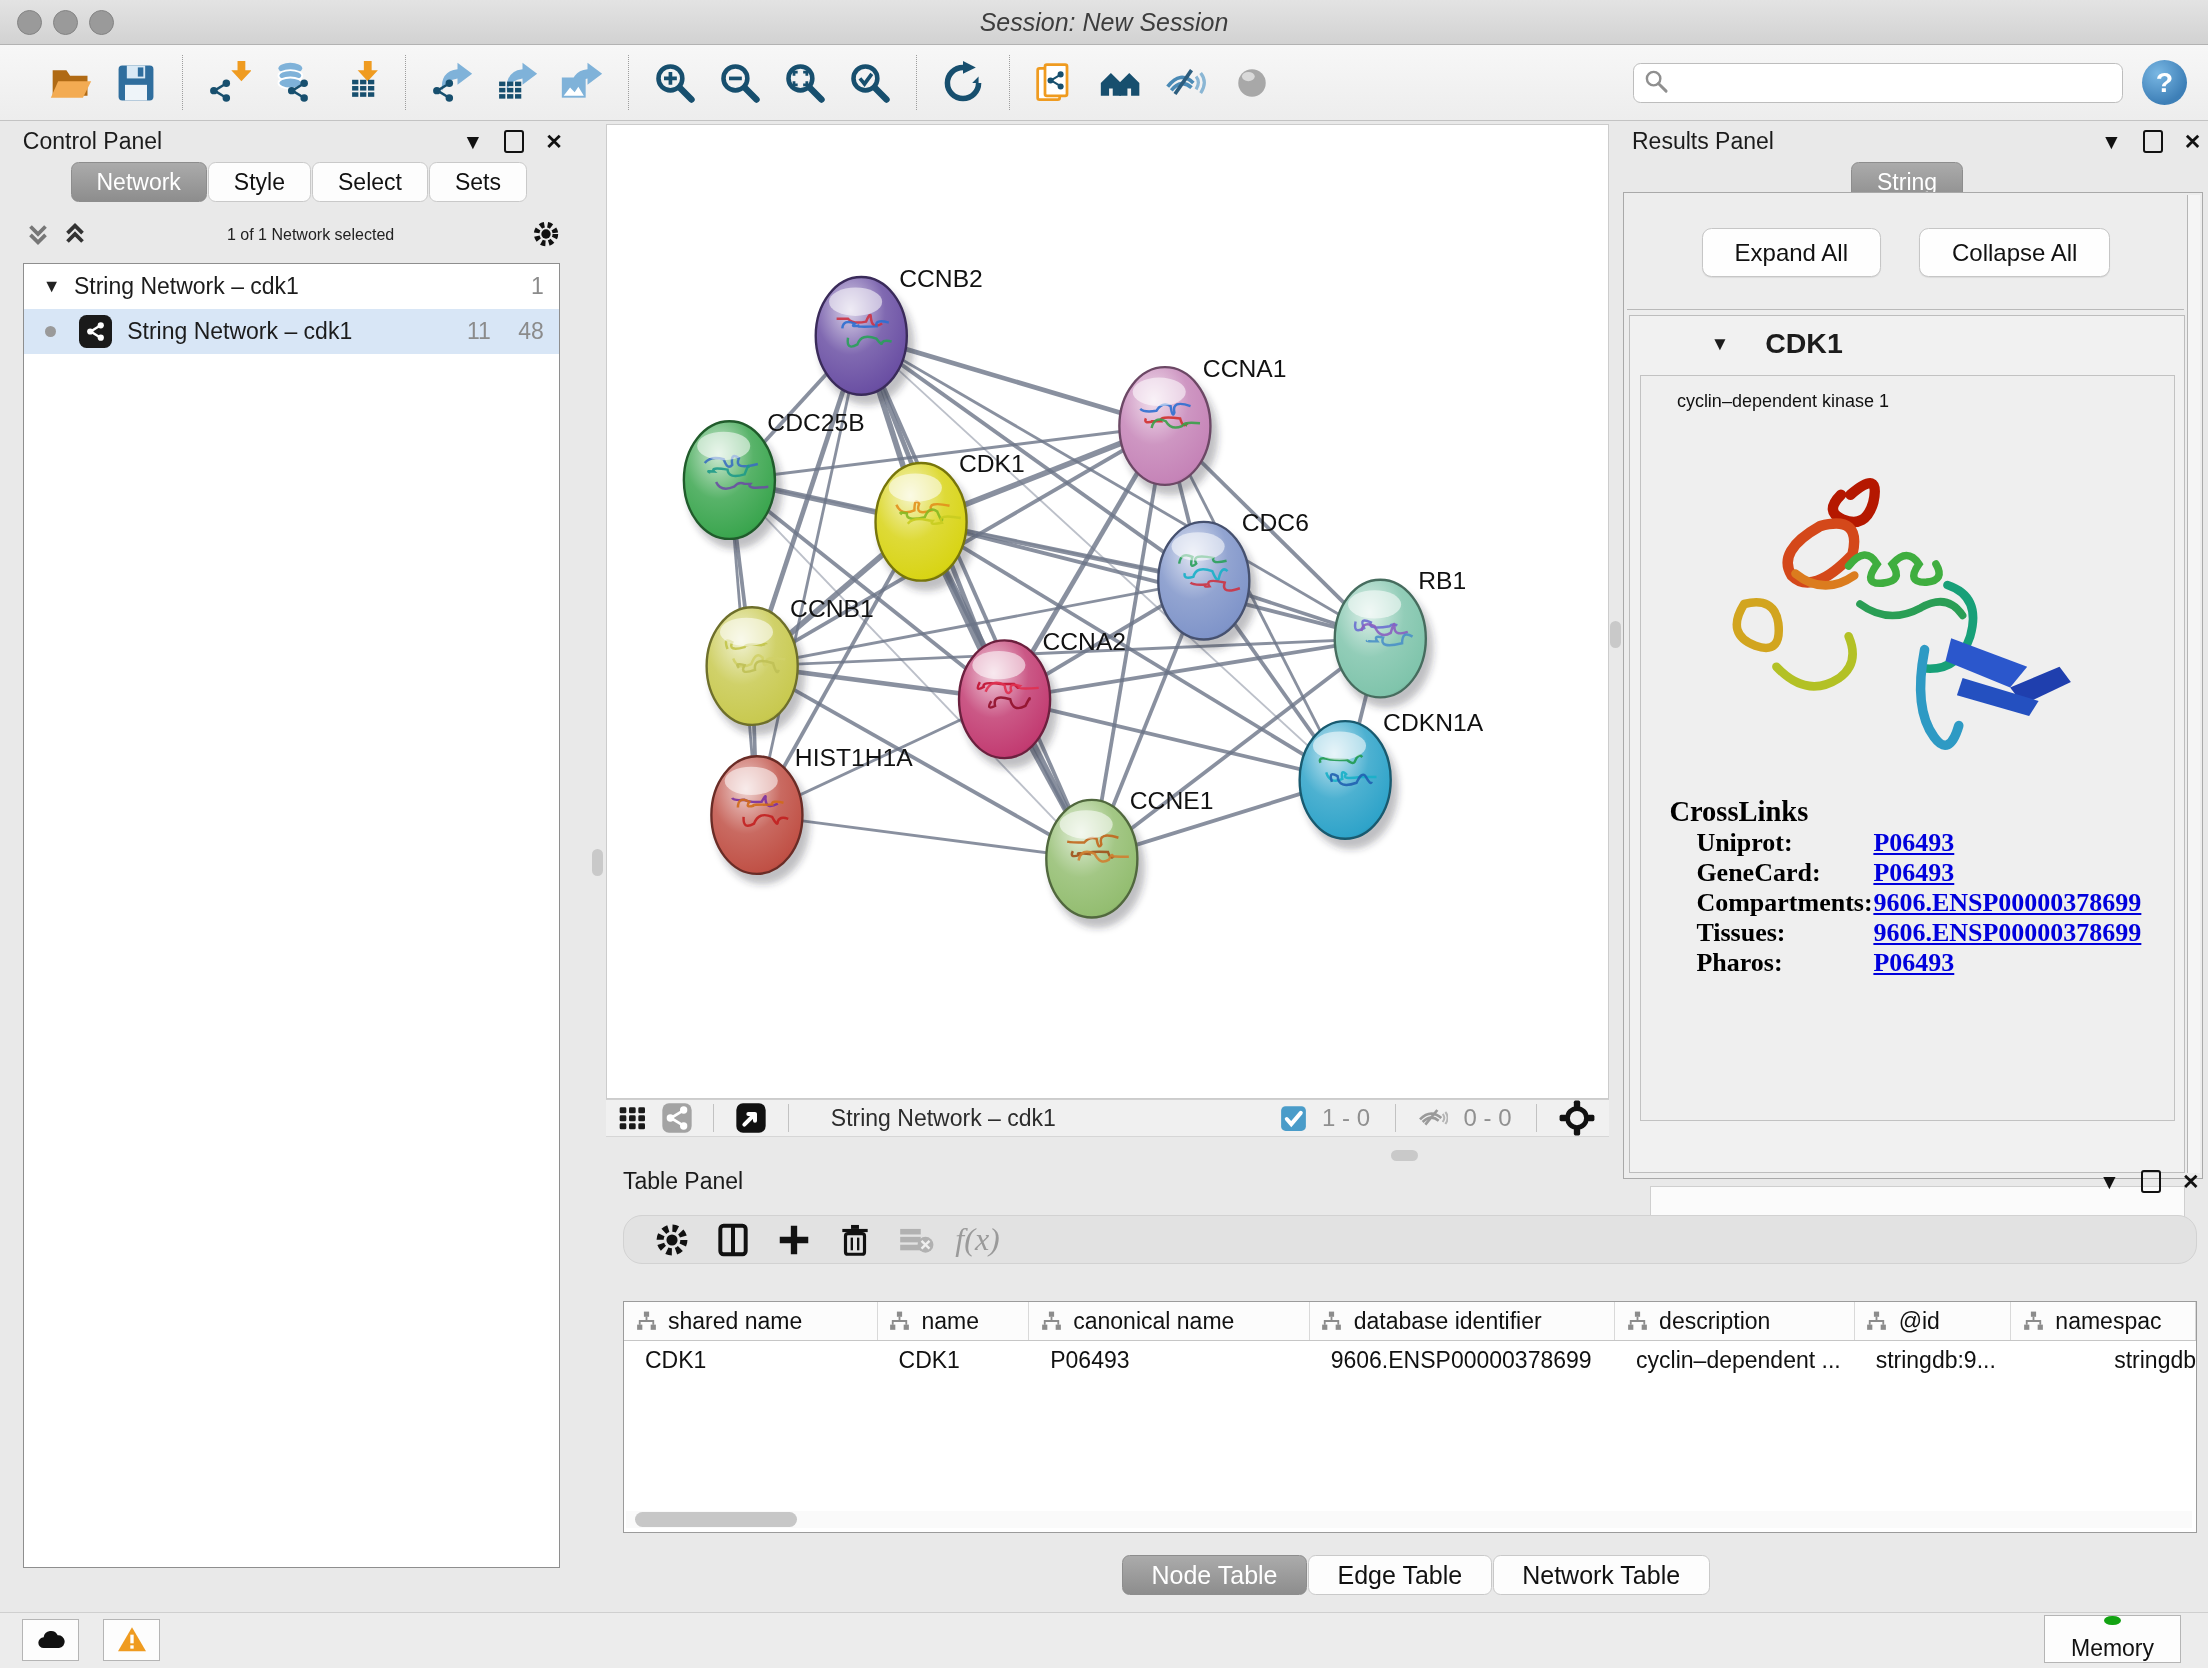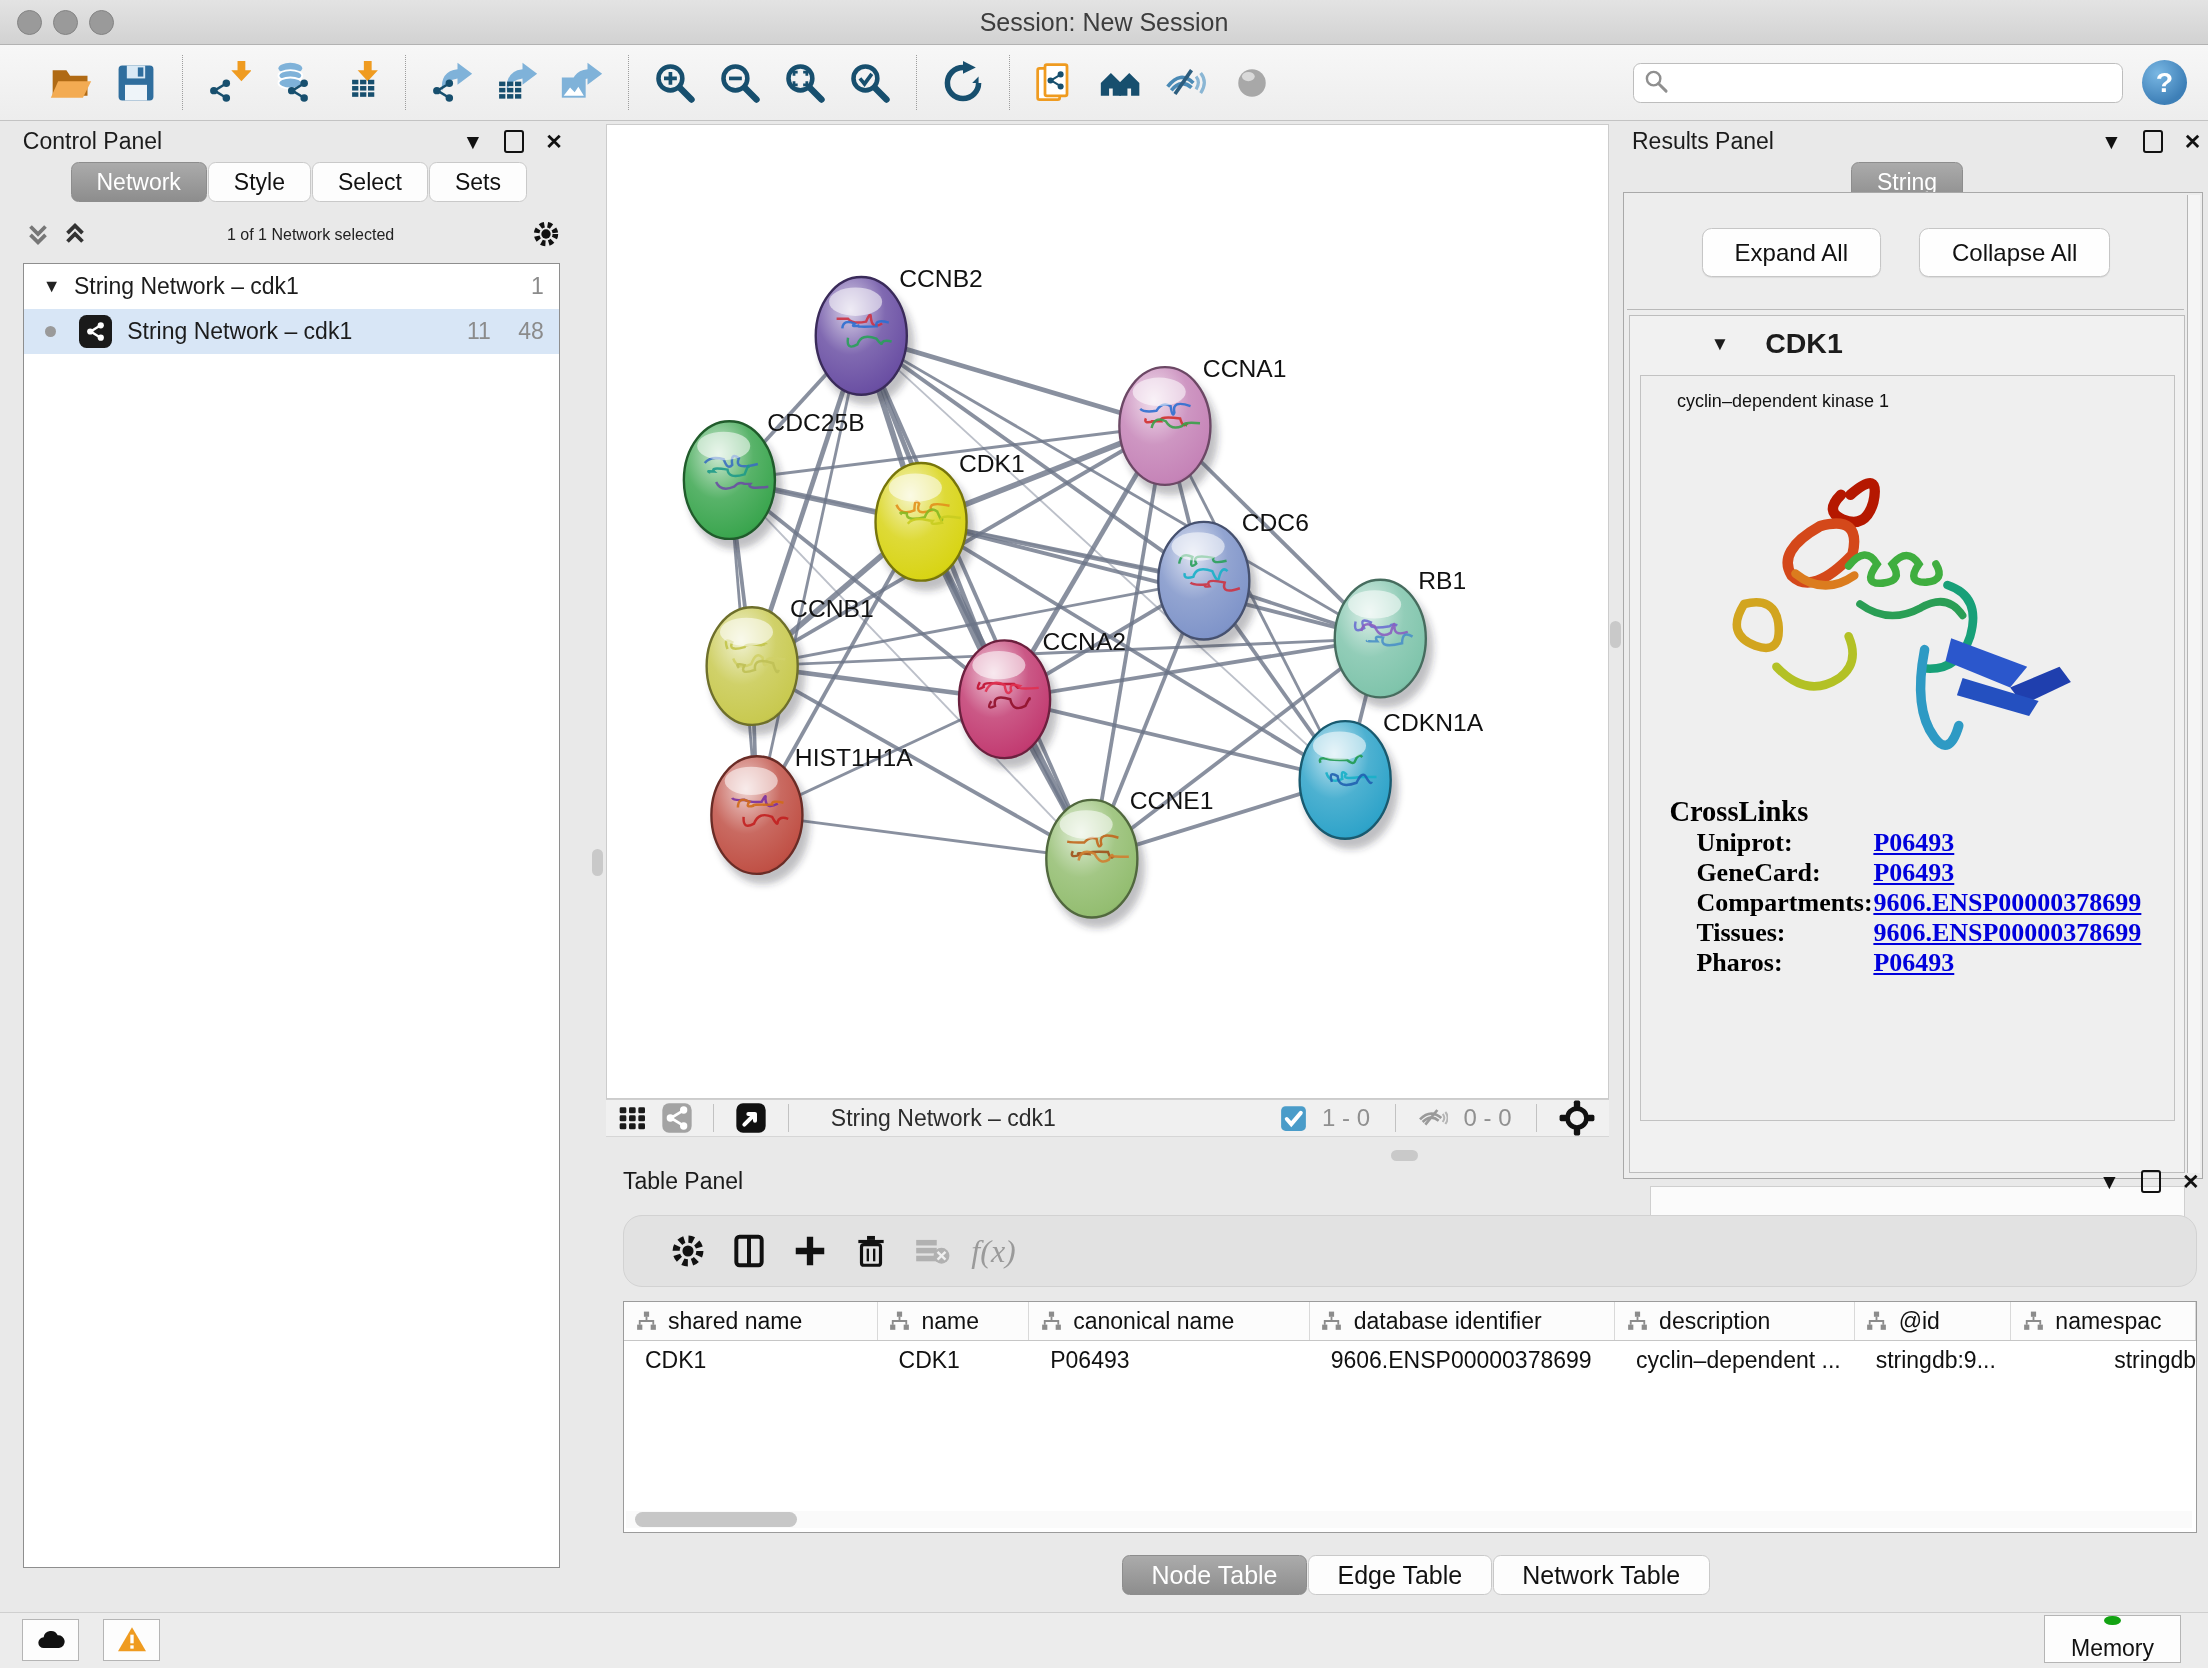--- a/index.html
+++ b/index.html
@@ -5,21 +5,21 @@
   html,body{margin:0;padding:0;background:#e9e9e9;}
   #app{position:relative;width:2208px;height:1668px;overflow:hidden;
        font-family:"Liberation Sans",sans-serif;color:#1c1c1c;background:#e9e9e9;}
   .abs{position:absolute;}
   
   #titlebar{left:0;top:0;width:2208px;height:44px;
     background:linear-gradient(#e3e3e3,#d2d2d2);border-bottom:1px solid #b2b2b2;}
   .traffic{position:absolute;top:9.5px;width:23px;height:23px;border-radius:50%;
     background:#9a9a9a;border:1px solid #848484;}
   #win-title{position:absolute;top:7.6px;left:0;width:100%;text-align:center;
-    font-size:25px;color:#3d3d3d;}
+    font-size:25px;color:#3d3d3d;font-style:italic;}
   
   #toolbar{left:0;top:45px;width:2208px;height:76px;display:flex;align-items:center;
     background:linear-gradient(#f7f7f7,#ededed);border-bottom:1px solid #c3c3c3;
     padding-left:38px;box-sizing:border-box;}
   .tb-btn{width:48px;height:48px;margin:0 8.6px;display:flex;align-items:center;justify-content:center;cursor:default;}
   .tb-btn svg{width:44px;height:44px;}
   .tb-sep{width:0;height:55px;border-left:1.9px dotted #9d9d9d;margin:0 13.3px;}
   #search-wrap{margin-left:auto;margin-right:19px;position:relative;}
   #search-input{width:433px;height:38px;border:1px solid #bdbdbd;border-radius:7.6px;
     font-size:23px;padding:0 11.4px 0 44px;background:#fff;outline:none;color:#333;}
@@ -80,22 +80,22 @@
   #protein-img{position:absolute;left:67px;top:76px;}
   #crosslinks{position:absolute;left:28.5px;top:420px;font-family:"Liberation Serif",serif;}
   #crosslinks-title{font-size:28.5px;font-weight:bold;color:#000;}
   .cl-row{display:flex;font-weight:bold;}
   .cl-label{width:177px;font-size:26px;color:#000;margin-left:27px;}
   .cl-link{font-size:26px;color:#0000dd;text-decoration:underline;}
   #rp-bottom-strip{position:absolute;left:9.5px;top:810px;width:533px;height:38px;background:#fbfbfb;border:1px solid #cfcfcf;}
   
   #table-panel{left:606px;top:1162px;width:1603px;height:447px;}
   #tp-header{position:absolute;left:17px;top:3.8px;right:9.5px;display:flex;justify-content:space-between;align-items:center;height:32px;}
-  #tp-toolbar{position:absolute;left:17px;top:53px;width:1574px;height:72px;background:#e2e2e2;
-     border:1px solid #d2d2d2;border-radius:19px;display:flex;align-items:center;padding-left:33px;box-sizing:border-box;}
+  #tp-toolbar{position:absolute;left:17px;top:53px;width:1574px;height:49px;background:#e2e2e2;
+     border:1px solid #d2d2d2;border-radius:19px;display:flex;align-items:center;padding-left:17px;box-sizing:border-box;}
   .tp-btn{width:46px;height:46px;margin:0 7.6px;display:flex;align-items:center;justify-content:center;}
   .tp-btn svg{width:38px;height:38px;}
   #node-table{position:absolute;left:17px;top:139px;width:1574px;height:232px;background:#fff;border:1.9px solid #9b9b9b;box-sizing:border-box;}
   #nt-header{display:flex;height:38px;border-bottom:1.9px solid #c6c6c6;background:#fcfcfc;}
   .nt-th{display:flex;align-items:center;font-size:23px;color:#111;border-right:1px solid #d9d9d9;
      box-sizing:border-box;padding-left:9.5px;overflow:hidden;white-space:nowrap;}
   .nt-th svg{width:25px;height:25px;margin-right:9.5px;flex:none;}
   #nt-row{display:flex;height:42px;}
   .nt-td{font-size:23px;color:#111;box-sizing:border-box;padding:5.7px 0 0 21px;overflow:hidden;white-space:nowrap;}
   #nt-hscroll{position:absolute;left:1.9px;bottom:3.8px;width:1566px;height:17px;background:#fafafa;}

